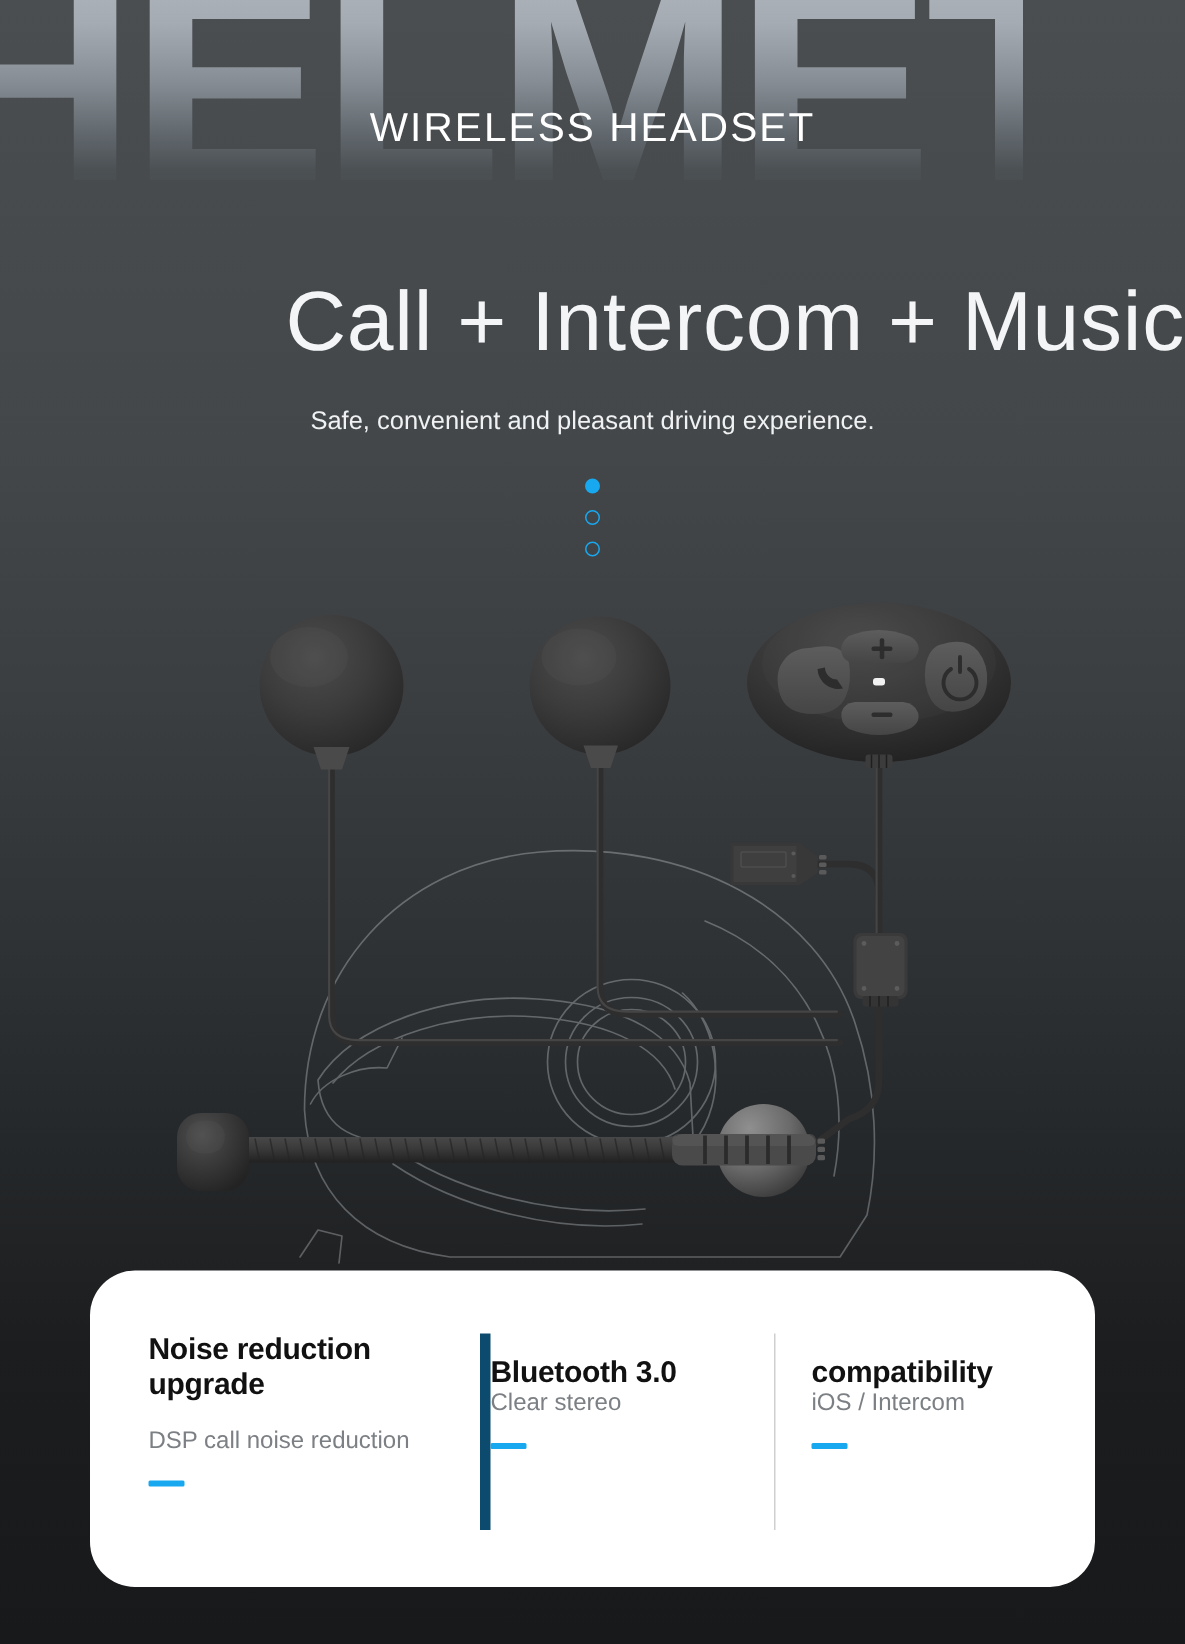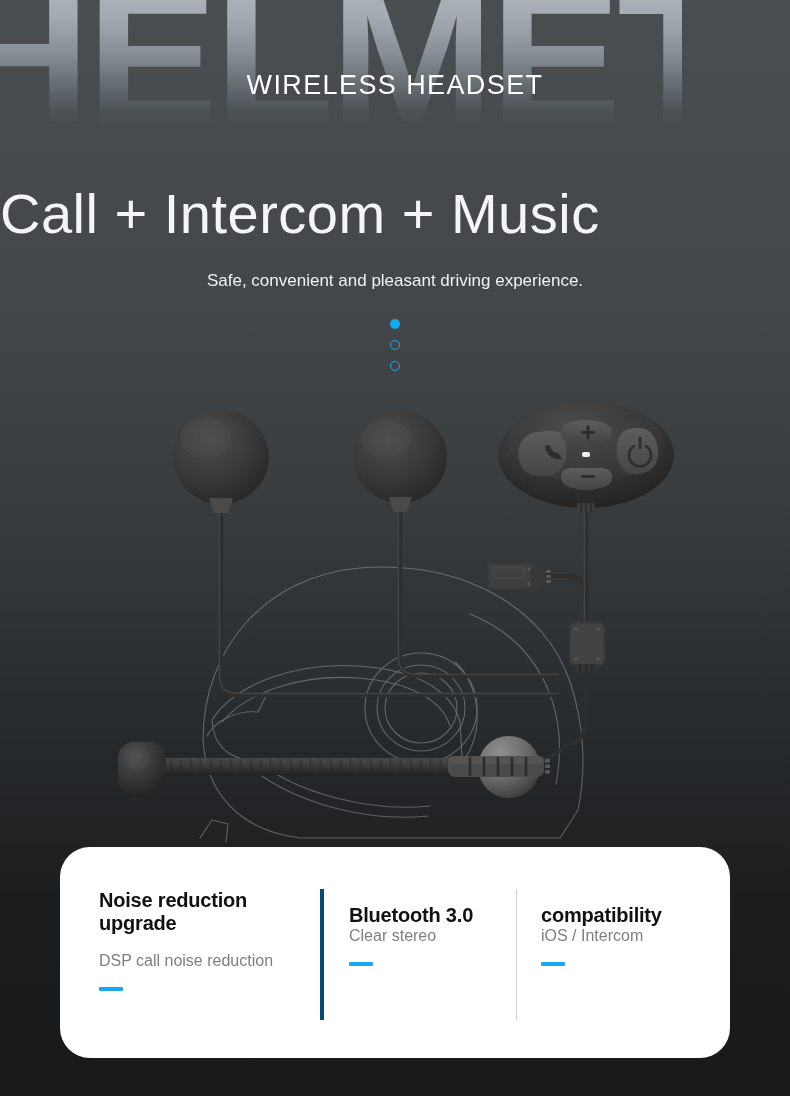--- a/index.html
+++ b/index.html
@@ -49,21 +49,21 @@
   .kicker {
     position:absolute; top:70px; left:0; width:790px;
     text-align:center;
     color:#ffffff;
     font-size:27px;
     font-weight:normal;
     letter-spacing:1.4px;
   }
   .headline {
     position:absolute; top:181px; left:0; width:790px;
-    text-align:left;
+    text-align:right;
     color:#f4f5f6;
     font-size:56px;
     font-weight:300;
     letter-spacing:0.5px;
   }
   .subline {
     position:absolute; top:271px; left:0; width:790px;
     text-align:center;
     color:#f0f1f2;
     font-size:17px;
@@ -98,21 +98,21 @@
     align-items:stretch;
     padding:42px 0 38px 0;
   }
   .feature {
     position:relative;
     display:flex;
     flex-direction:column;
     justify-content:flex-start;
   }
   .feature.f0 { width:260px; padding-left:39px; }
-  .feature.f1 { width:196px; padding-left:25px; border-left:4px solid #0c4a6e; }
+  .feature.f1 { width:196px; border-left:7px solid #0c4a6e; }
   .feature.f2 { width:214px; padding-left:24px; border-left:1px solid #cfcfcf; }
 
   .feat-title {
     color:#111111;
     font-weight:bold;
     font-size:20px;
     line-height:1.16;
     letter-spacing:-0.2px;
   }
   .feature.f1 .feat-title, .feature.f2 .feat-title { margin-top:15px; }

